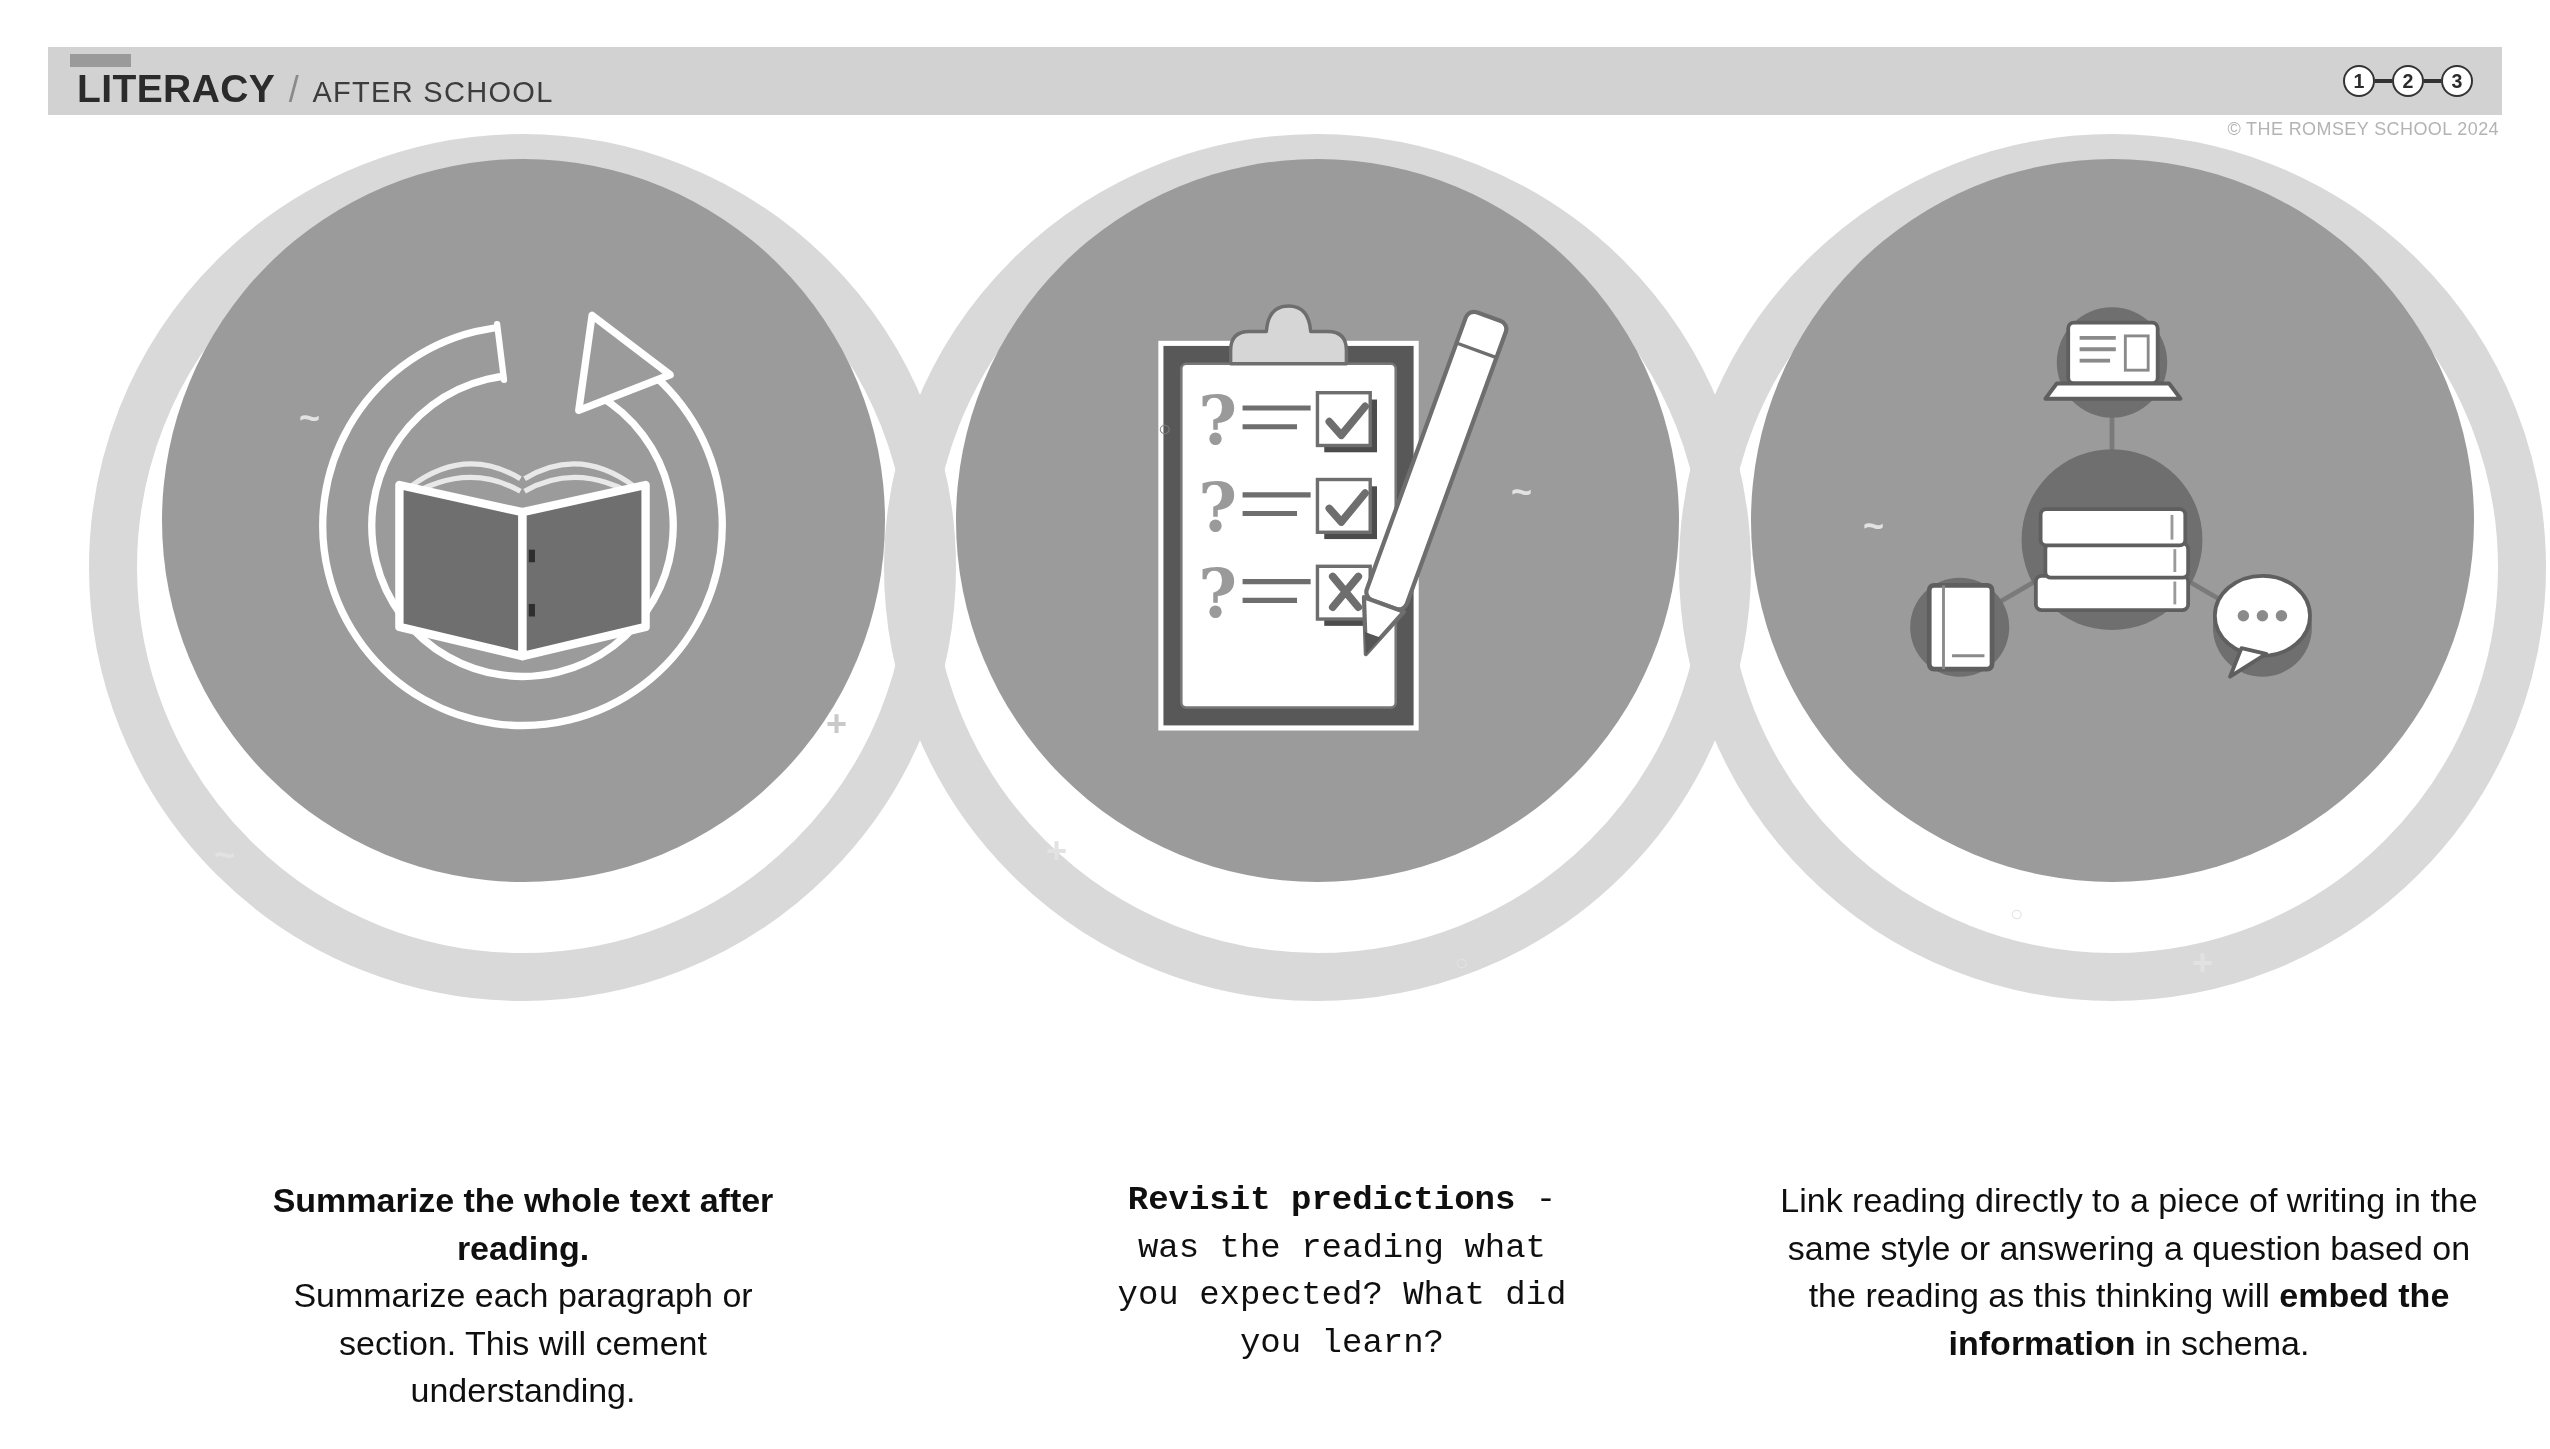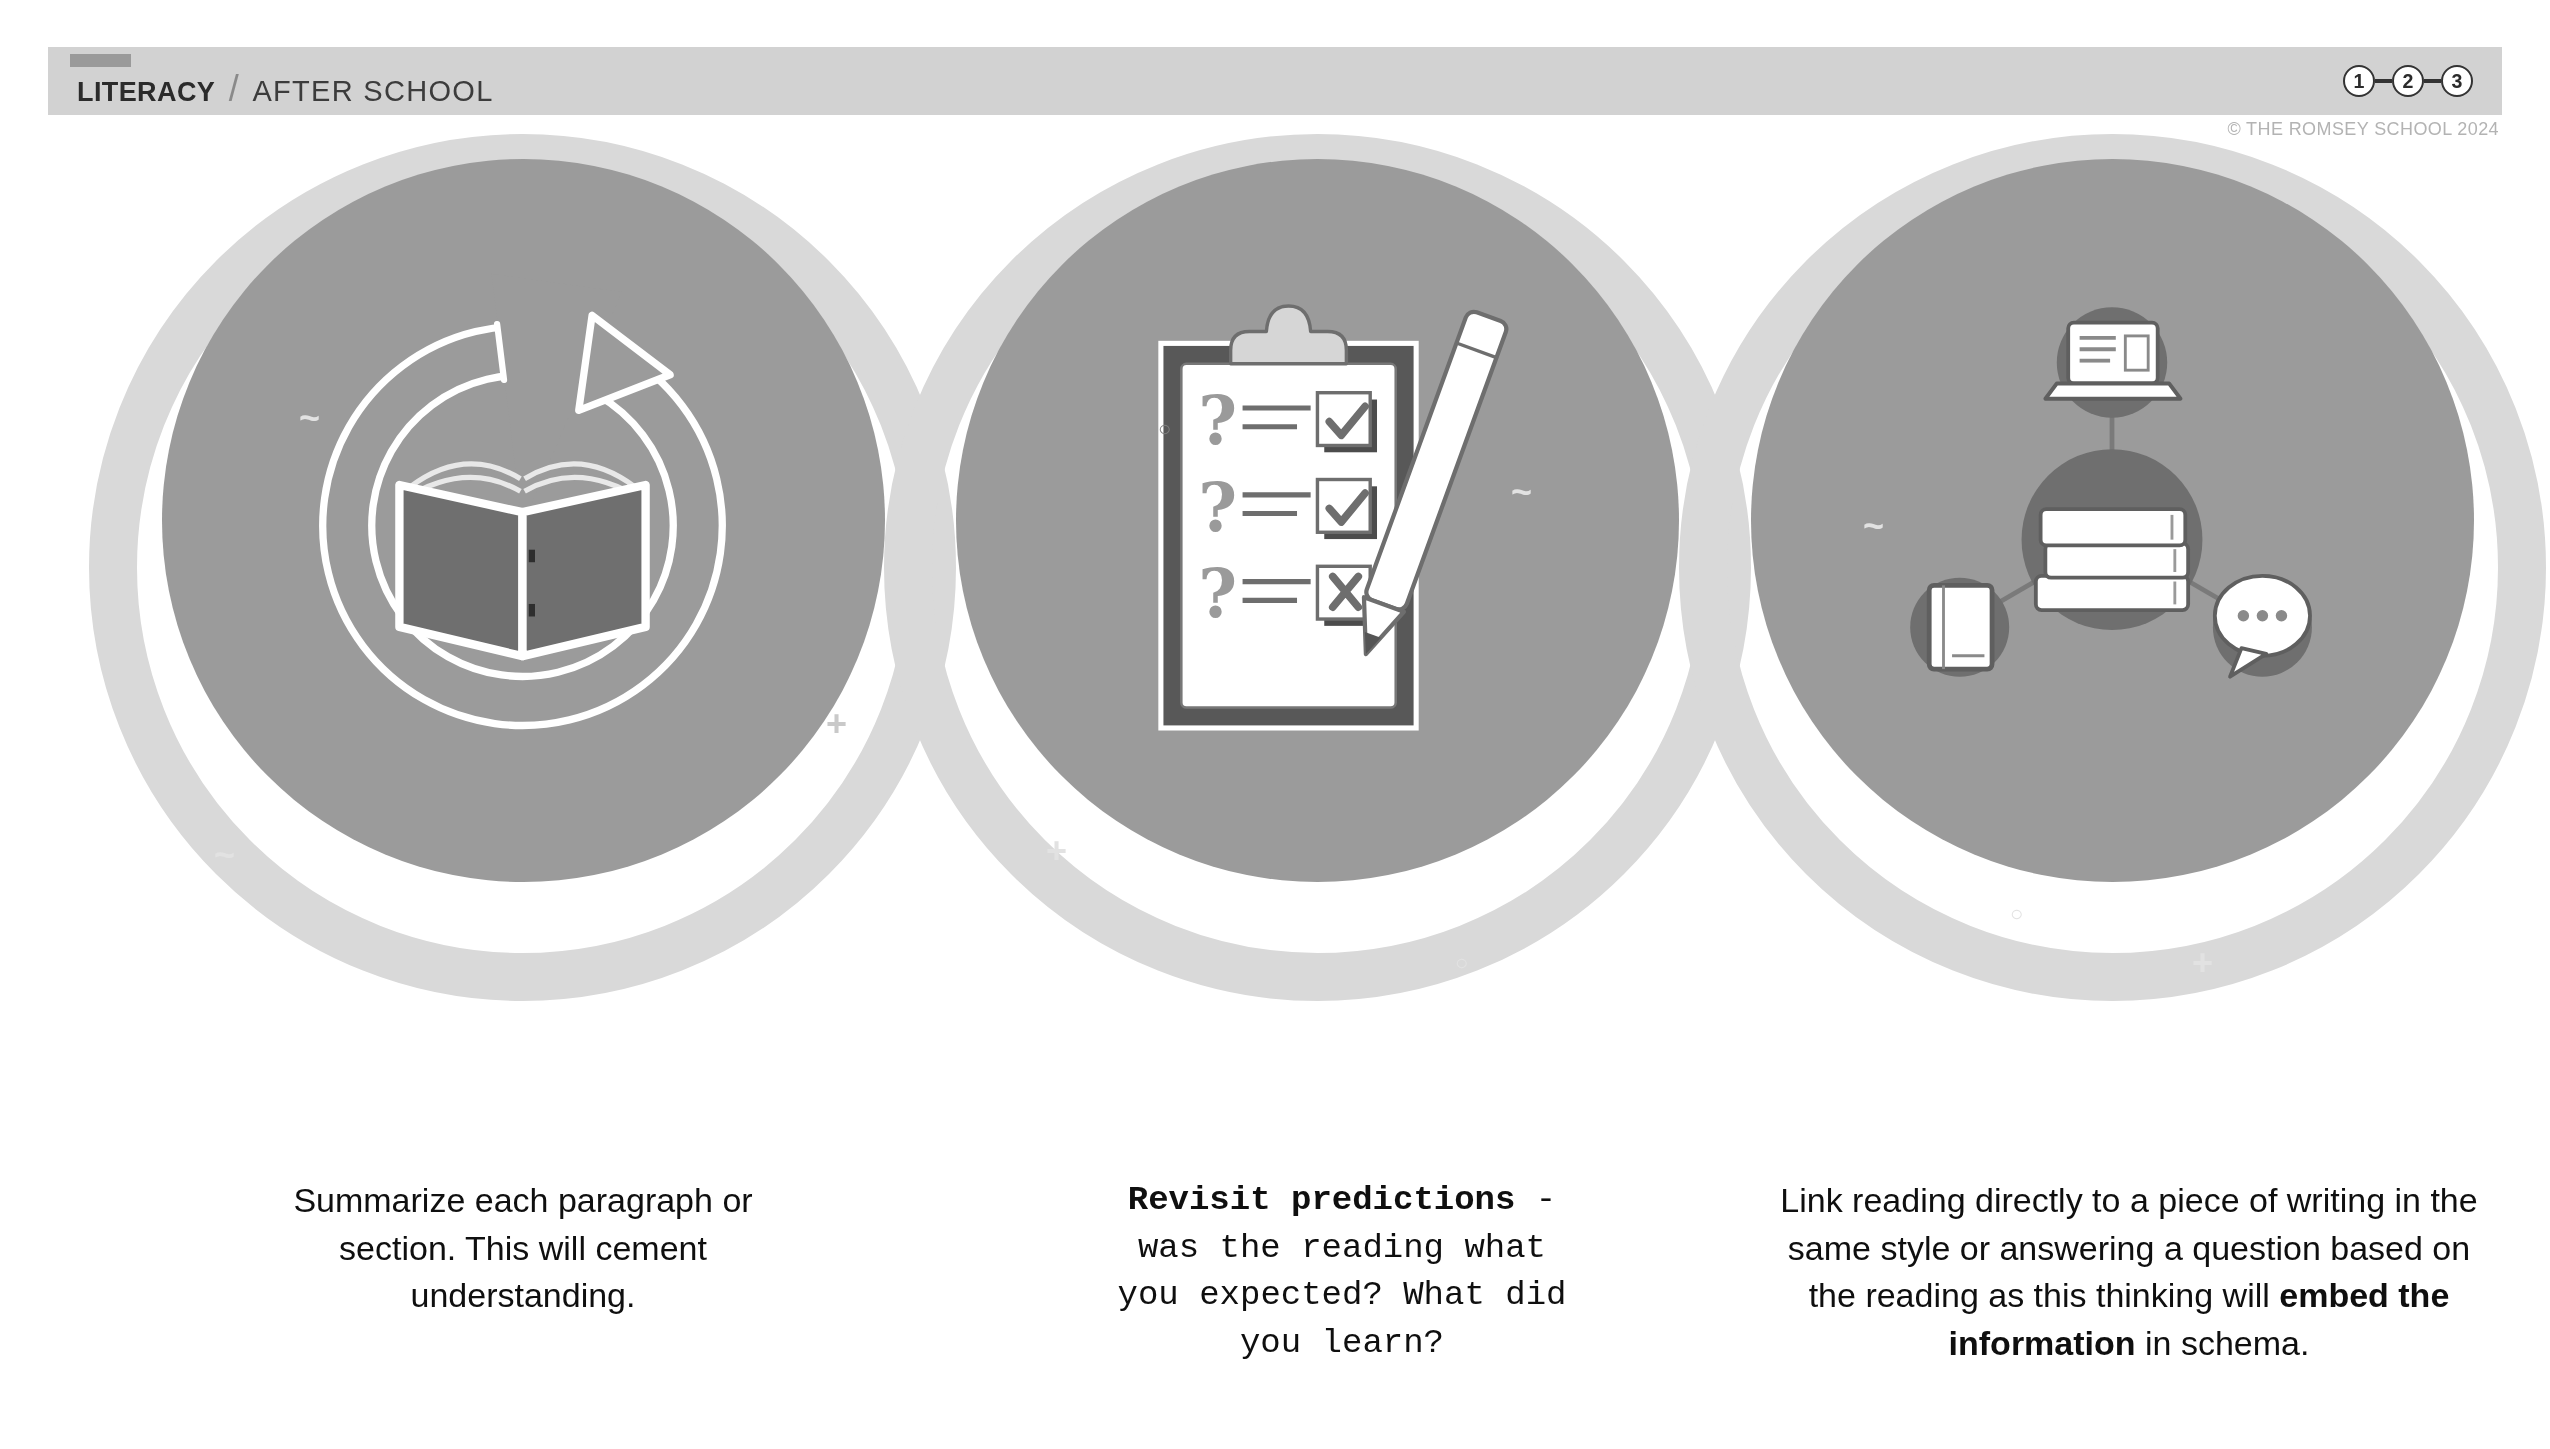--- a/index.html
+++ b/index.html
@@ -7,21 +7,21 @@
     position:relative;width:2550px;height:1449px;background:#ffffff;overflow:hidden;
     font-family:"Liberation Sans","DejaVu Sans",sans-serif;color:#111111;
   }
   
   .topbar{
     position:absolute;left:48px;right:48px;top:47px;height:68px;
     background:#d2d2d2;display:flex;align-items:center;padding:0 29px;box-sizing:border-box;
   }
   .accent-chip{position:absolute;left:22px;top:6.8px;width:61px;height:12.8px;background:#9a9a9a;}
   .title-group{display:flex;align-items:baseline;gap:13.6px;margin-top:15.3px;}
-  .brand{font-size:27px;font-weight:800;letter-spacing:0.4px;color:#2b2b2b;}
+  .brand{font-size:39px;font-weight:800;letter-spacing:0.4px;color:#2b2b2b;}
   .slash{font-size:36px;color:#8a8a8a;font-weight:400;}
   .subtitle{font-size:29px;color:#3c3c3c;letter-spacing:1.3px;}
   .steps{margin-left:auto;display:flex;align-items:center;}
   .step-circle{
     width:32px;height:32px;border-radius:50%;background:#ffffff;border:2.6px solid #333333;
     display:flex;align-items:center;justify-content:center;font-size:19.6px;font-weight:700;color:#2b2b2b;box-sizing:border-box;
   }
   .step-link{width:17px;height:3.4px;background:#333333;}
   .copyright{
     position:absolute;right:51px;top:119px;font-size:18px;color:#b3b3b3;letter-spacing:0.4px;
@@ -203,20 +203,21 @@
   <span class="deco deco-dark deco-small" style="left:1158px;top:418px;">○</span>
   <span class="deco deco-light" style="left:1046px;top:833px;">+</span>
   <span class="deco deco-light" style="left:1511px;top:474px;">~</span>
   <span class="deco deco-light deco-small" style="left:1455px;top:952px;">○</span>
   <span class="deco deco-light" style="left:1863px;top:508px;">~</span>
   <span class="deco deco-light deco-small" style="left:2010px;top:903px;">○</span>
   <span class="deco deco-light" style="left:2192px;top:945px;">+</span>
 
   <div class="caption caption-1">
     <div class="cap-inner cap-1-inner">
+      <span class="b block">Summarize the whole text after reading.</span>
       <span>Summarize each paragraph or section. This will cement understanding.</span>
     </div>
   </div>
 
   <div class="caption caption-2">
     <div class="cap-inner cap-2-inner">
       <span class="b">Revisit predictions</span><span> - was the reading what you expected? What did you learn?</span>
     </div>
   </div>
 

